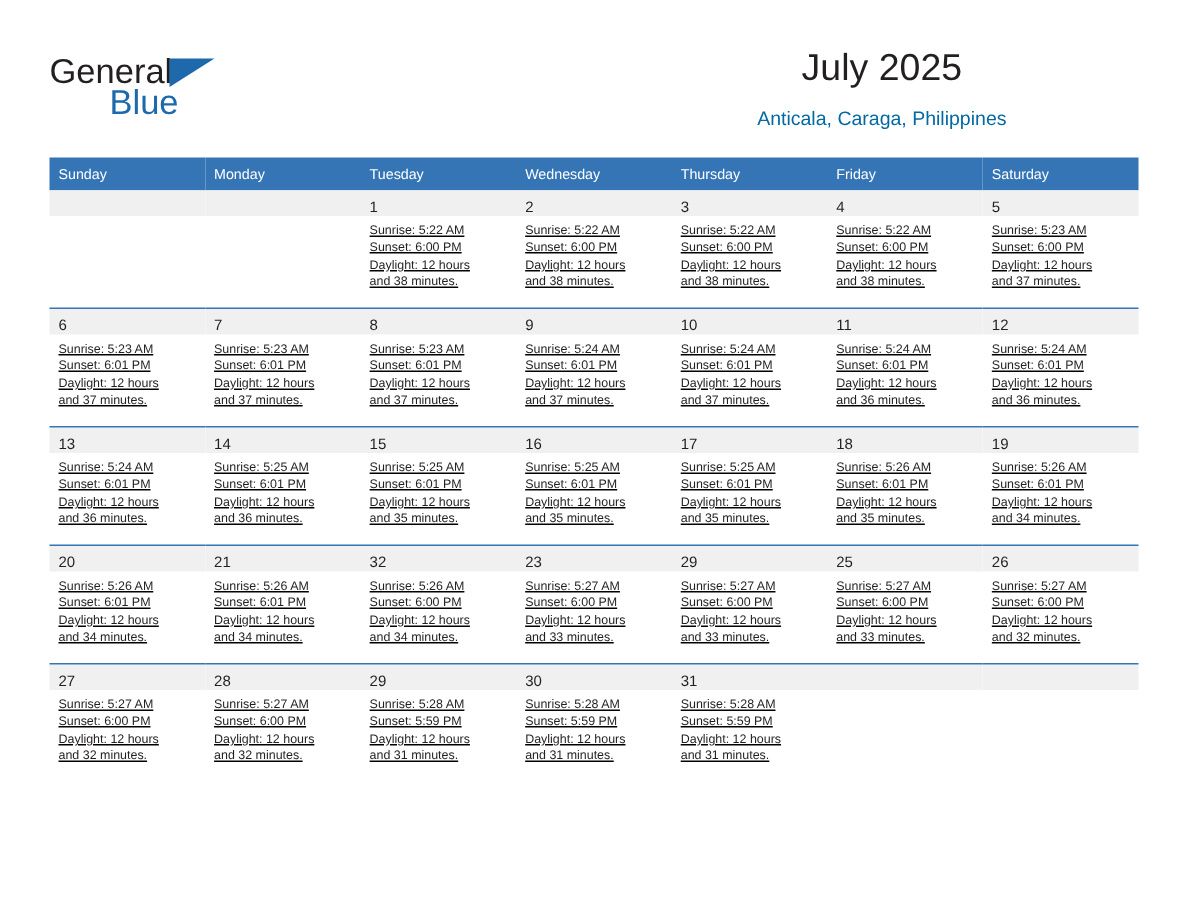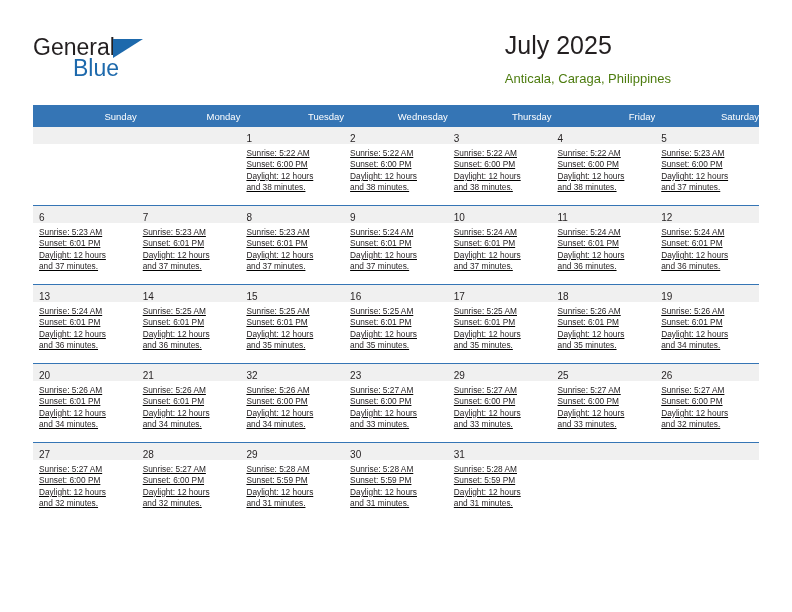--- a/index.html
+++ b/index.html
@@ -57,51 +57,51 @@
     color: #1d69ac;
     line-height: 24px;
     margin-left: 40px;
     margin-top: -4px;
     display: block;
   }
   .title-block {
     position: absolute;
     right: 0;
     top: 0;
-    text-align: left;
+    text-align: center;
   }
   .cal-title {
     font-size: 25px;
     color: #231f20;
     line-height: 30px;
     white-space: nowrap;
   }
   .cal-subtitle {
     font-size: 13px;
-    color: #4d7c0f;
+    color: #0369a1;
     line-height: 18px;
     margin-top: 10px;
     white-space: nowrap;
   }
 
   
   .calendar {
     position: absolute;
     left: 33px;
     top: 105px;
     width: 726px;
     border-collapse: collapse;
     table-layout: fixed;
   }
   .calendar th {
     background: #3575b5;
     color: #ffffff;
     font-size: 9.5px;
     font-weight: normal;
-    text-align: right;
+    text-align: left;
     padding: 5px 0 5px 6px;
     height: 12px;
     border: none;
   }
   .calendar td {
     vertical-align: top;
     padding: 0;
     border: none;
     border-top: 1px solid #3575b5;
     height: 78px;

